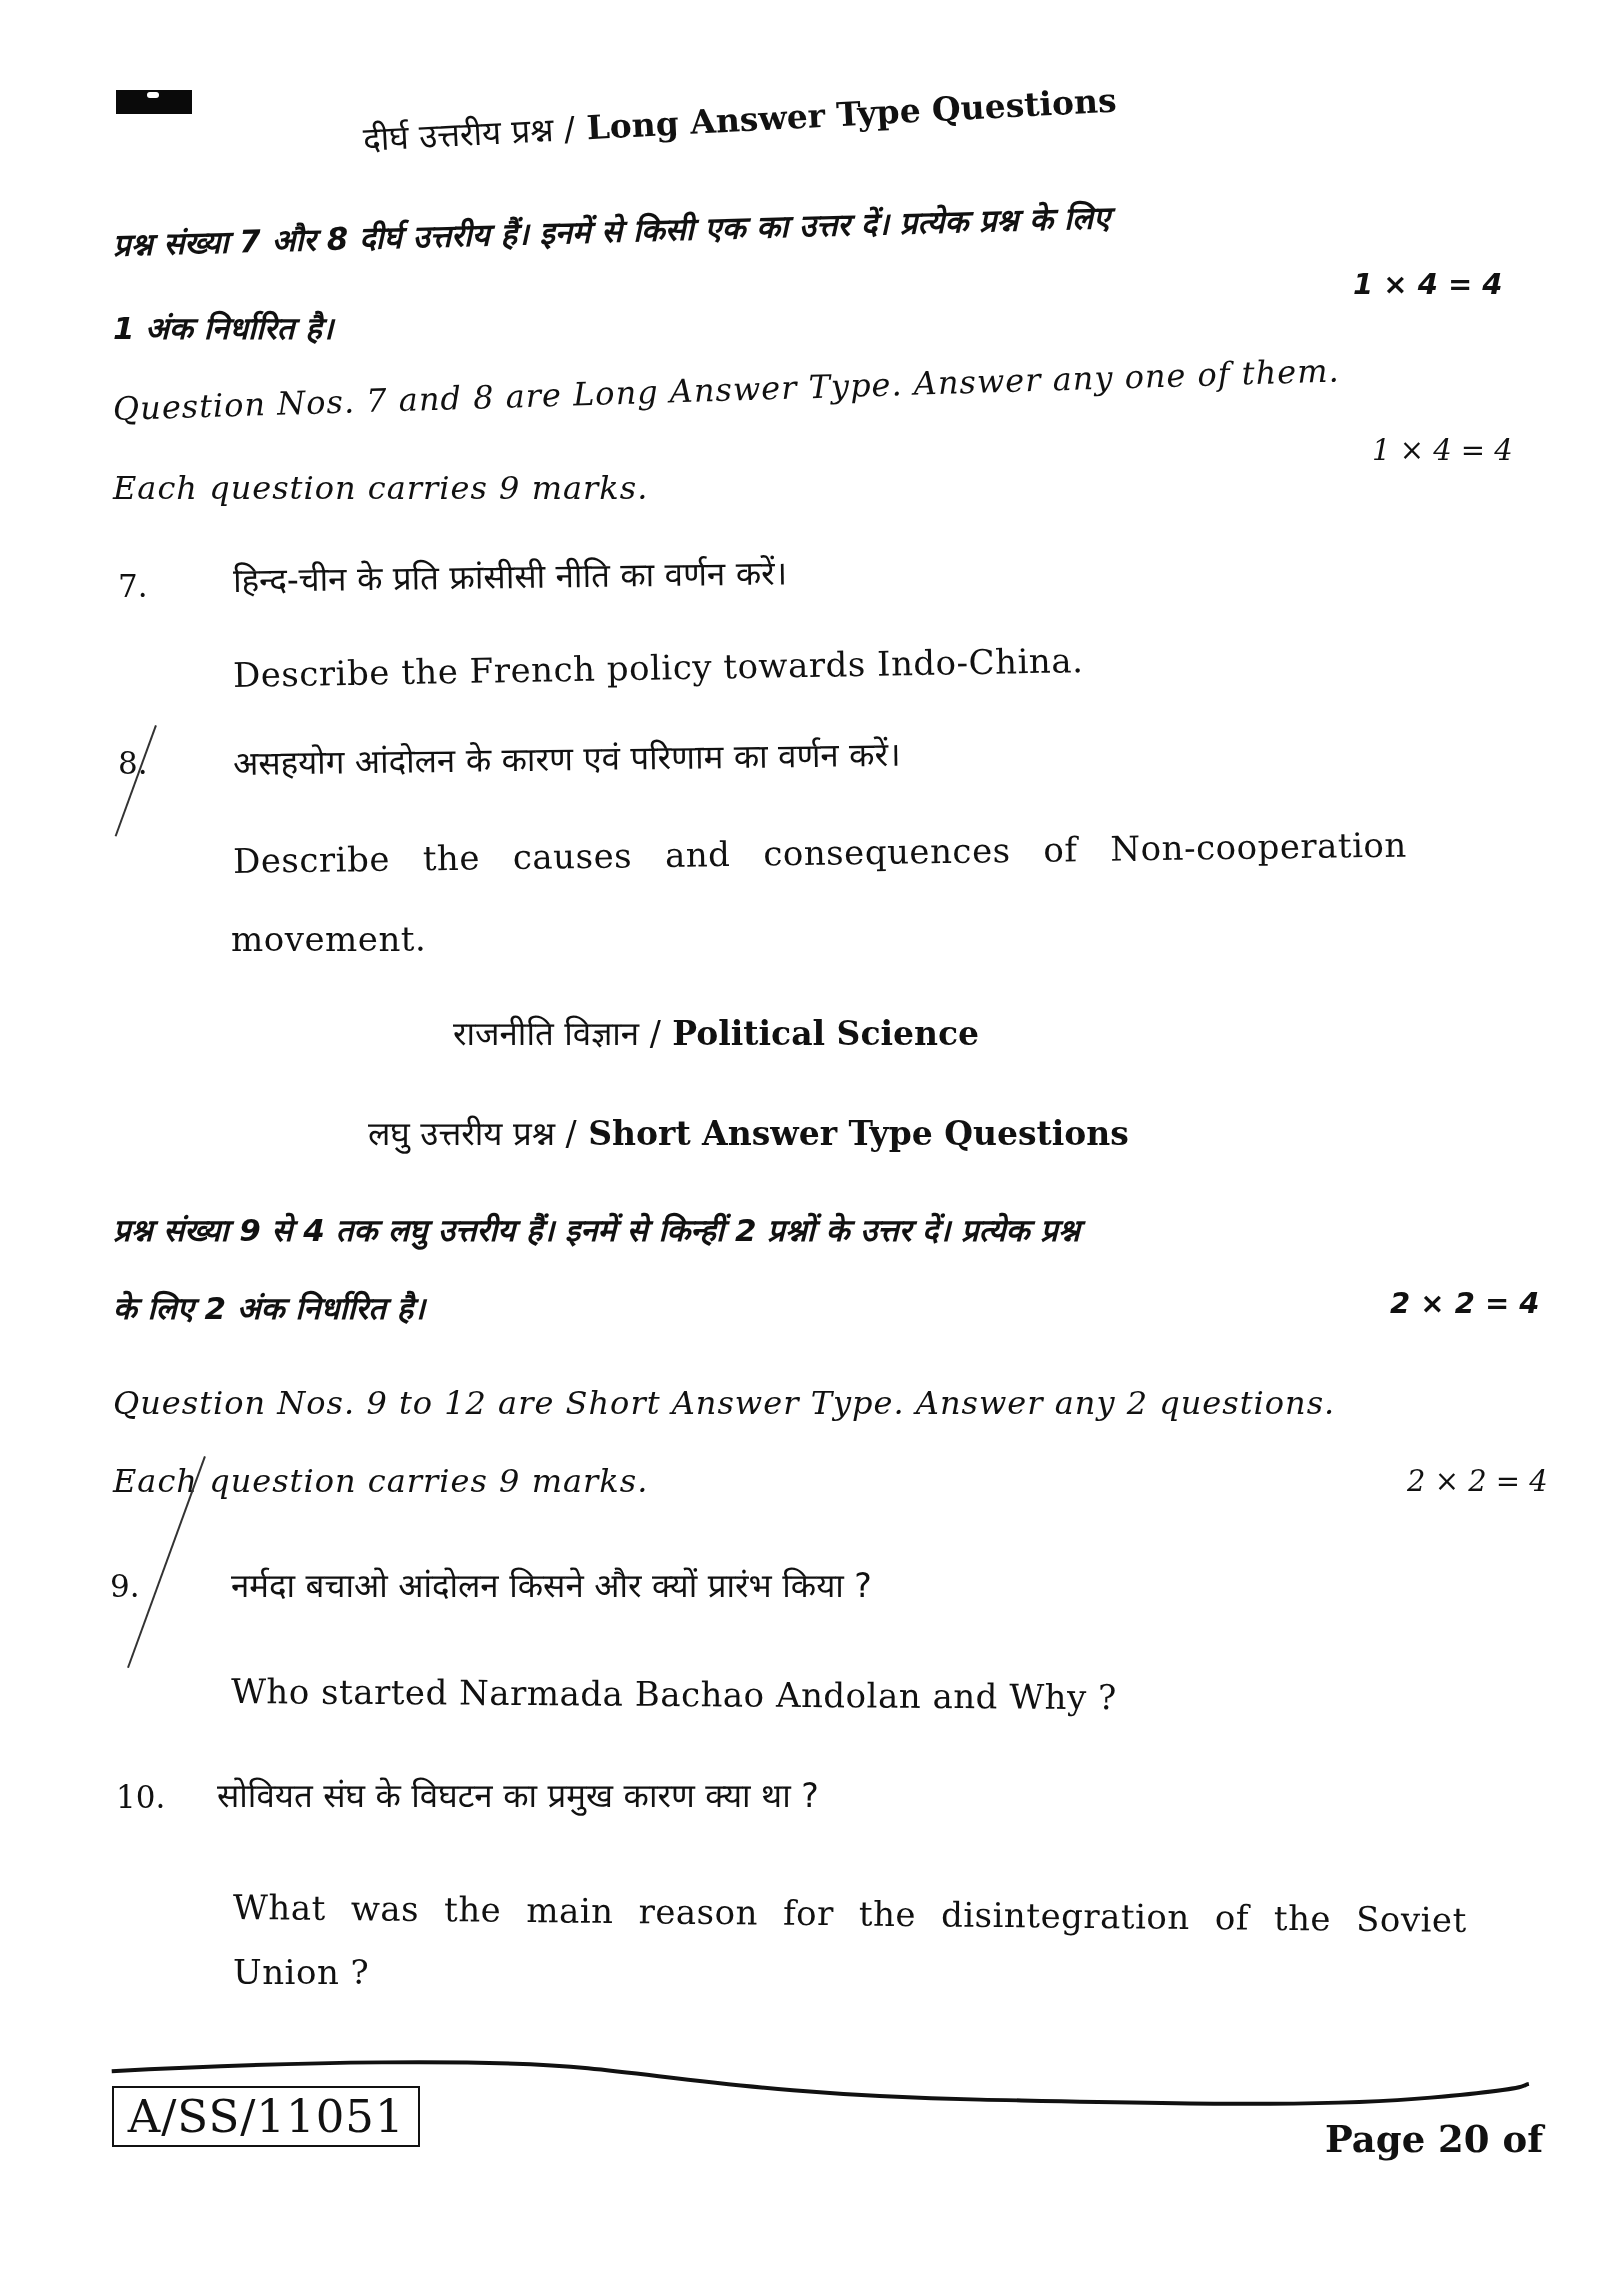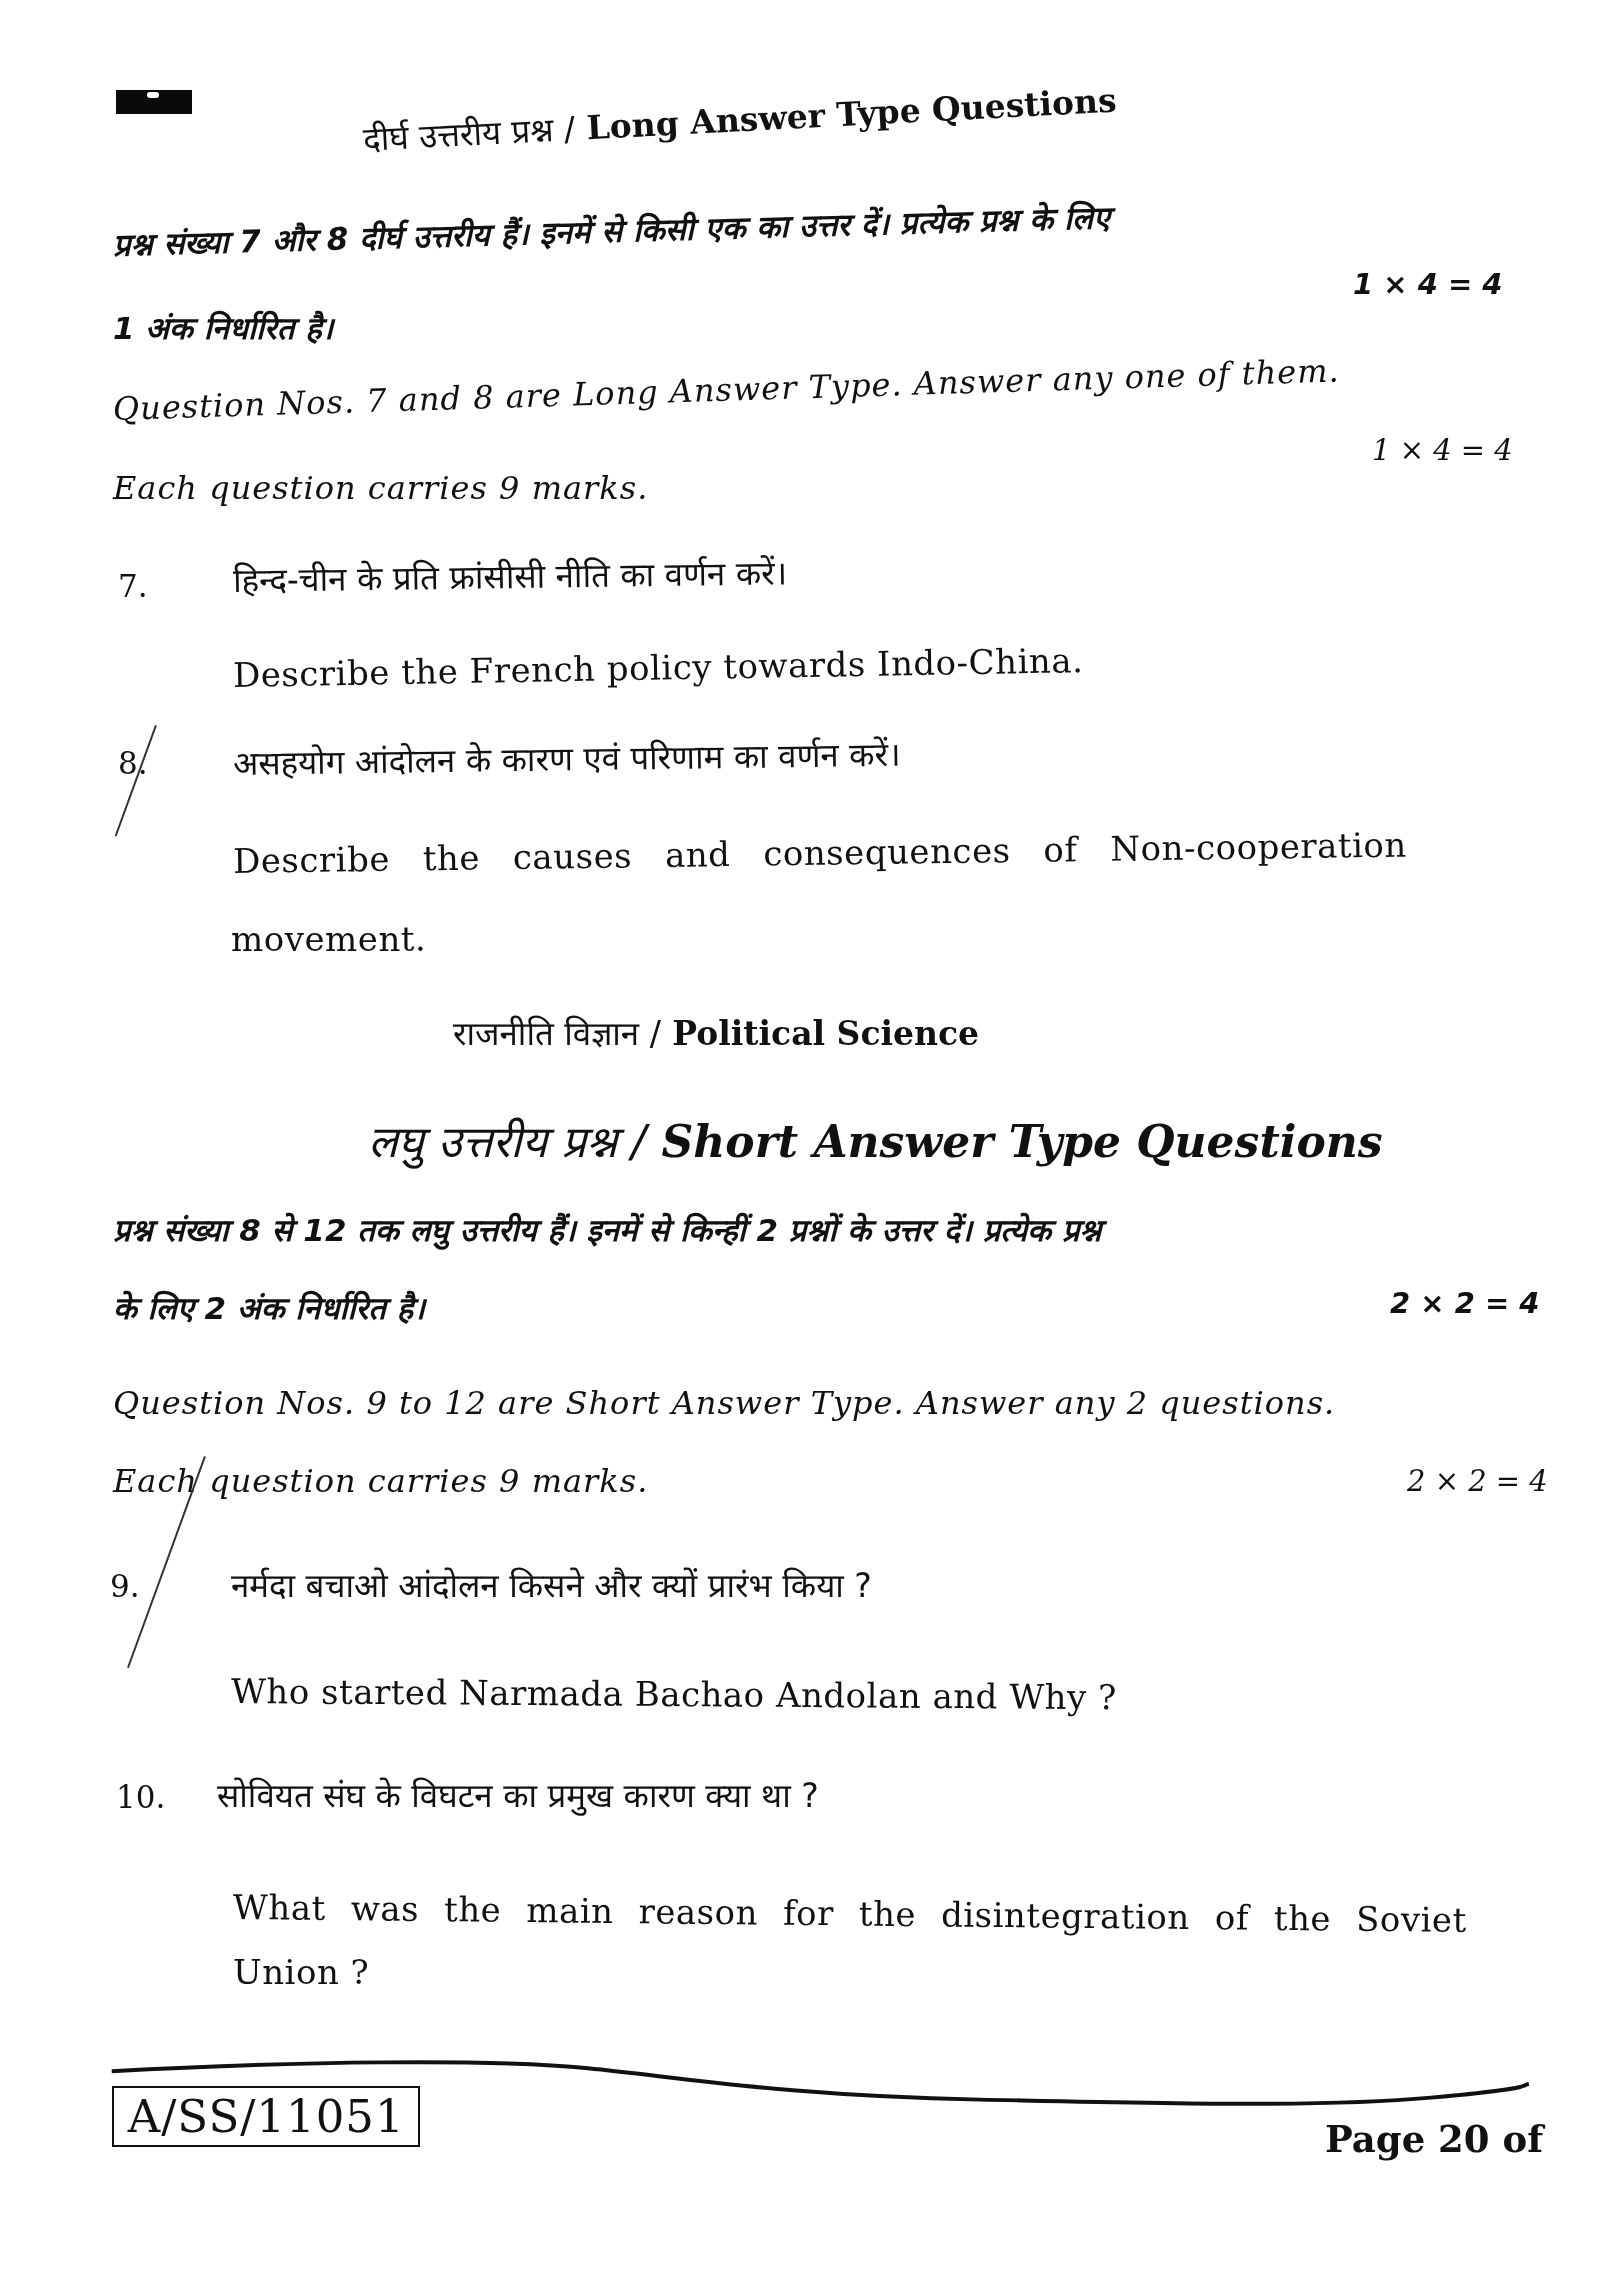--- a/index.html
+++ b/index.html
@@ -25,21 +25,21 @@
       width: 11.8px; height: 5.9px; border-radius: 2.9px; background: #fff;
     }
     .heading {
       font-weight: bold;
       font-size: 33px;
       font-family: "DejaVu Serif", serif;
     }
     .heading .hi { font-family: "DejaVu Sans", sans-serif; font-weight: normal; }
     .heading-long { left: 363px; top: 116px; transform: rotate(-3deg); transform-origin: left center; }
     .heading-pol { left: 453px; top: 1010px; font-size: 33px; }
-    .heading-short { left: 368px; top: 1110px; font-size: 44px; font-style: italic; }
+    .heading-short { left: 368px; top: 1110px; font-size: 33px; }
 
     .instr-hi {
       font-family: "DejaVu Sans", sans-serif;
       font-style: italic;
       font-weight: bold;
       font-size: 31px;
     }
     .instr-en {
       font-family: "DejaVu Serif", serif;
       font-style: italic;
@@ -127,21 +127,21 @@
 <div class="abs heading heading-pol">
   <span class="hi">राजनीति विज्ञान /</span>
   <span>Political Science</span>
 </div>
 
 <div class="abs heading heading-short">
   <span class="hi">लघु उत्तरीय प्रश्न /</span>
   <span>Short Answer Type Questions</span>
 </div>
 
-<div class="abs instr-hi" style="left:113px; top:1208px;">प्रश्न संख्या  8 से  12 तक लघु उत्तरीय हैं। इनमें से किन्हीं  2 प्रश्नों के उत्तर दें। प्रत्येक प्रश्न</div>
+<div class="abs instr-hi" style="left:113px; top:1208px;">प्रश्न संख्या  9 से  4 तक लघु उत्तरीय हैं। इनमें से किन्हीं  2 प्रश्नों के उत्तर दें। प्रत्येक प्रश्न</div>
 <div class="abs instr-hi" style="left:113px; top:1286px;">के लिए  2 अंक निर्धारित है।</div>
 <div class="abs marks" style="left:1390px; top:1286px;">2 × 2 = 4</div>
 
 <div class="abs instr-en" style="left:113px; top:1384px;">Question Nos. 9 to 12 are Short Answer Type. Answer any 2 questions.</div>
 <div class="abs instr-en" style="left:113px; top:1462px;">Each question carries 9 marks.</div>
 <div class="abs marks-en" style="left:1407px; top:1464px;">2 × 2 = 4</div>
 
 <div class="pen-stroke" style="left:204px; top:1456px; height:225px; transform:rotate(20deg);"></div>
 <div class="abs qnum" style="left:110px; top:1568px;">9.</div>
 <div class="abs q-hi" style="left:231px; top:1562px;">नर्मदा बचाओ आंदोलन किसने और क्यों प्रारंभ किया ?</div>

